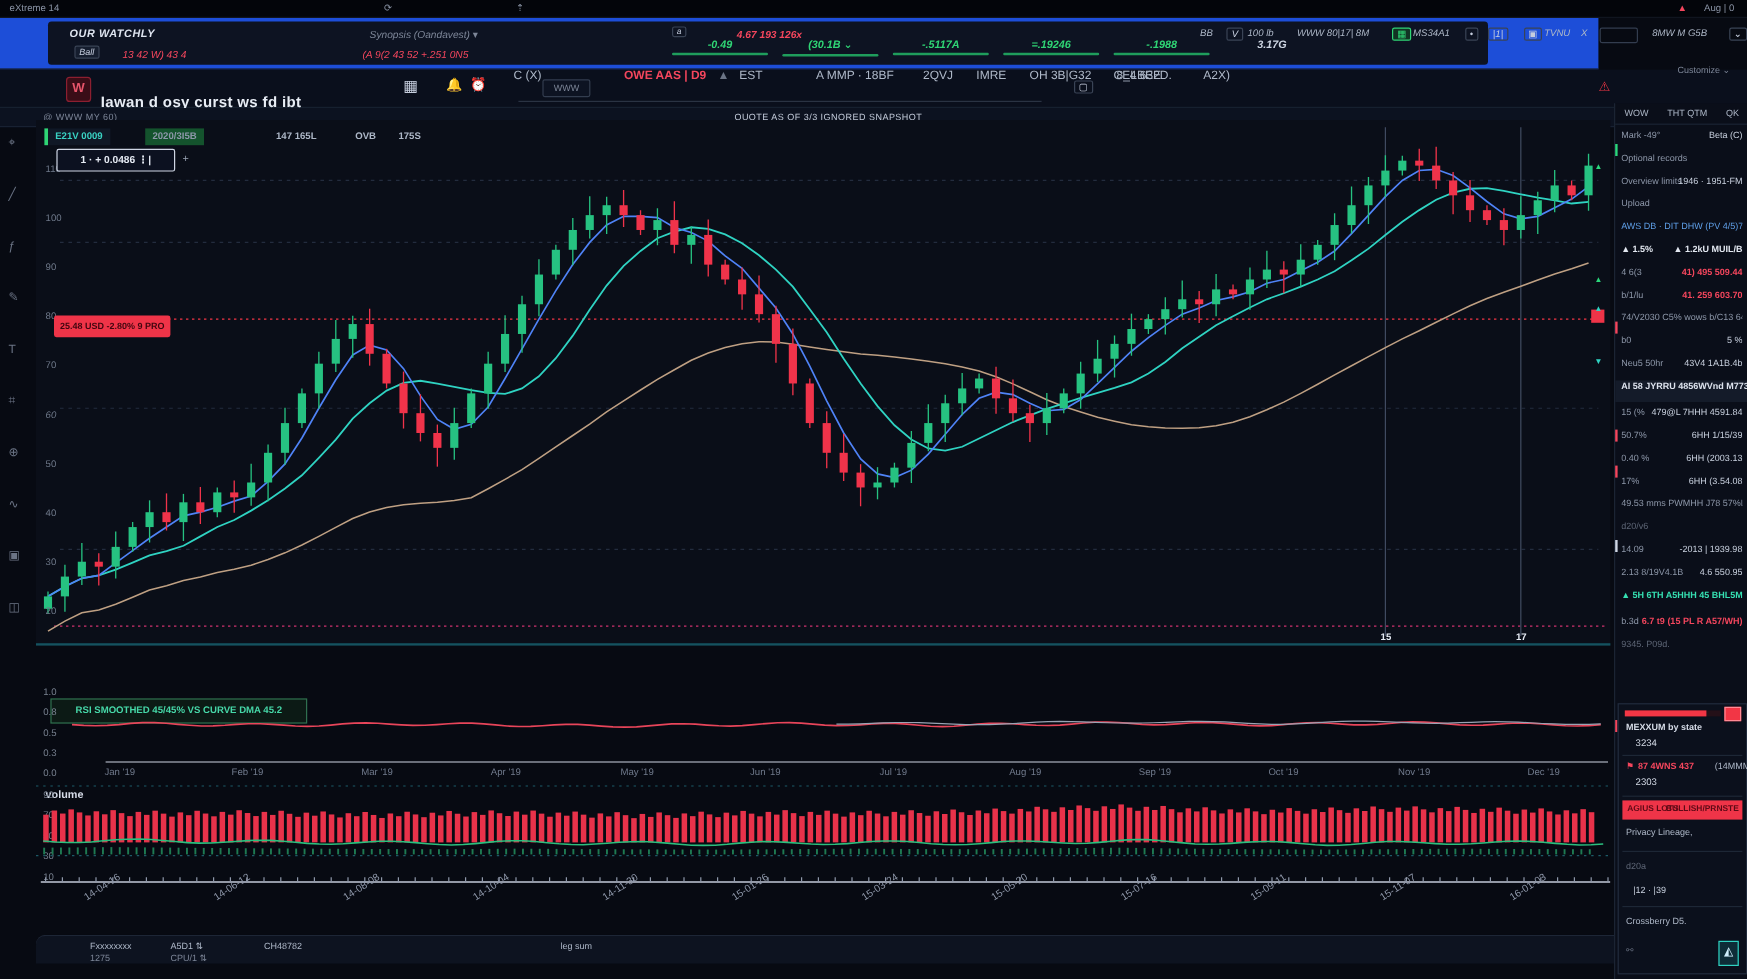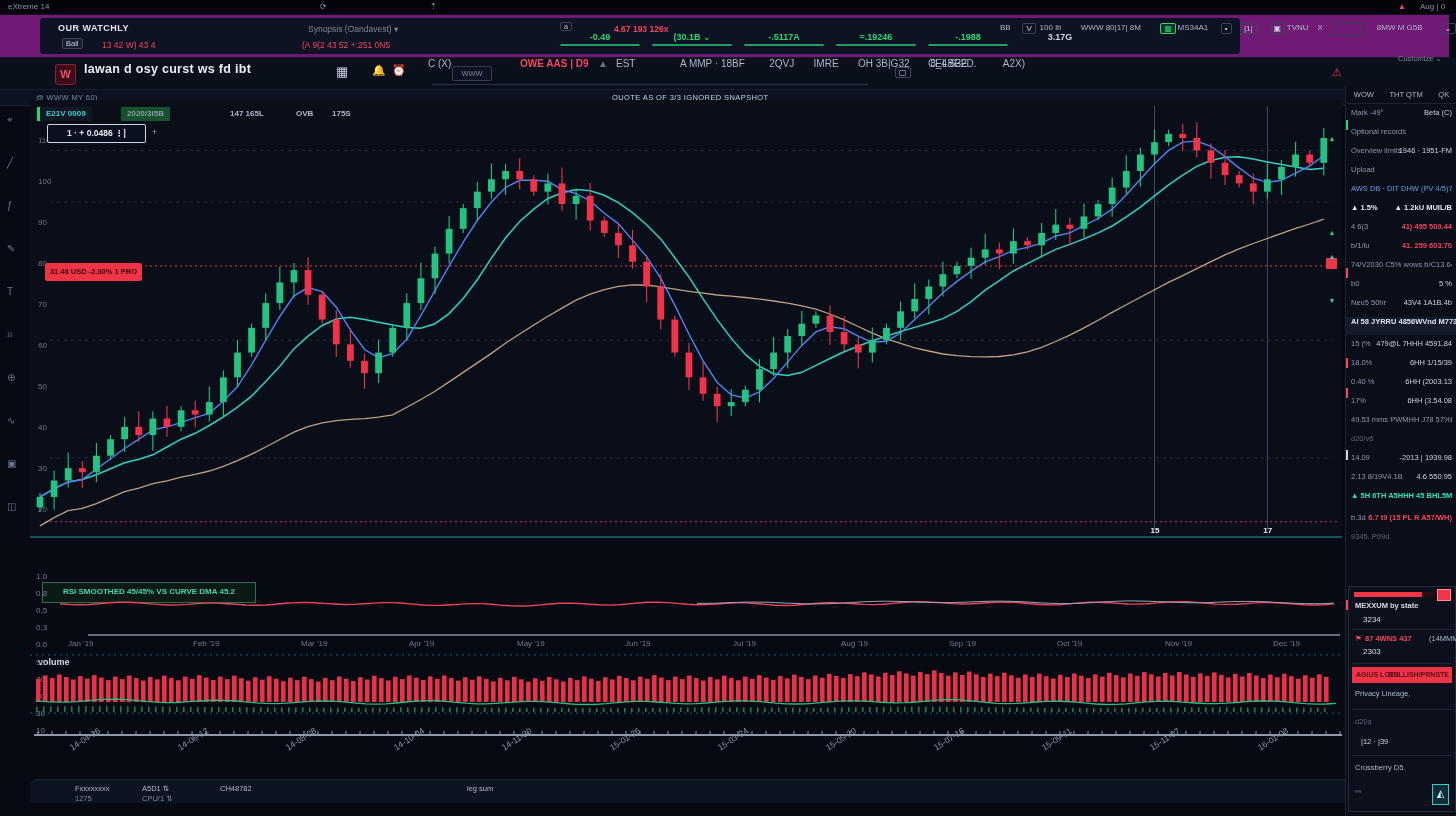--- a/index.html
+++ b/index.html
@@ -3,35 +3,35 @@
 <meta charset="utf-8">
 <style>
   html,body{margin:0;padding:0;}
   body{width:1456px;height:816px;overflow:hidden;background:#070a12;
        font-family:"Liberation Sans","DejaVu Sans",sans-serif;color:#c6cede;position:relative;}
   .abs{position:absolute;}
   
   #topbar{left:0;top:0;width:1456px;height:14px;background:#03050a;border-bottom:1px solid #10151f;font-size:8px;color:#8a93a5;}
   #topbar .t{position:absolute;top:2px;}
   
-  #quotebar{left:0;top:15px;width:1449px;height:42px;background:#701a75;border-bottom:1px solid #141b2a;}
+  #quotebar{left:0;top:15px;width:1332px;height:42px;background:#1d4ed8;border-bottom:1px solid #141b2a;font-style:italic;}
   #qpanel{position:absolute;left:40px;top:3px;width:1200px;height:36px;background:#0d1322;border-radius:3px;}
   .qlbl{font-size:9px;font-weight:bold;color:#dfe5f0;letter-spacing:.5px;}
   .qdim{font-size:8.5px;color:#7d8698;}
   .qred{font-size:8.5px;color:#f4465d;font-weight:bold;}
   .statcell{position:absolute;top:14px;height:20px;text-align:center;font-size:9px;font-weight:bold;color:#2fd575;}
   .statcell .u{display:block;height:2px;background:#1f9d5c;margin-top:2px;border-radius:1px;}
   .statcell.plain{color:#cdd5e2;}
   .rc{position:absolute;top:4px;font-size:8px;color:#aeb8c8;white-space:nowrap;}
   .mini-box{display:inline-block;border:1px solid #3a4456;border-radius:2px;padding:0 3px;margin:0 2px;color:#c6cede;}
   .mini-box.green{background:#123324;border-color:#2fd575;color:#2fd575;}
   
   #toolbar{left:0;top:58px;width:1456px;height:31px;background:#0a0f1c;border-bottom:1px solid #16202f;}
   #logo{left:55px;top:6px;width:19px;height:19px;background:#3a0d17;border:1px solid #8c1f30;border-radius:3px;color:#e8556b;font-size:11px;text-align:center;line-height:18px;font-weight:bold;}
-  #wtitle{left:84px;top:4px;font-size:12.5px;font-weight:bold;color:#e8edf5;letter-spacing:.3px;}
+  #wtitle{left:84px;top:20px;font-size:12.5px;font-weight:bold;color:#e8edf5;letter-spacing:.3px;}
   #searchline{left:432px;top:26px;width:436px;height:1px;background:#2a3343;}
   .tbico{top:6px;font-size:13px;color:#c6cede;}
   .tbtxt{top:0;font-size:10px;color:#aeb8c8;white-space:nowrap;}
   .tbred{color:#f4465d;font-weight:bold;}
   #tb-input{left:452px;top:8px;width:38px;height:13px;border:1px solid #333d4f;border-radius:2px;background:#0d1322;color:#7d8698;font-size:7.5px;line-height:13px;text-align:center;}
   
   #substrip{left:0;top:90px;width:1345px;height:15px;background:#0c1220;border-bottom:1px solid #182132;}
   #substrip .c{font-size:7.5px;color:#c3cbda;letter-spacing:.4px;}
   .subnum{font-size:7.5px;color:#b8c1d1;margin-left:11px;}
   
@@ -391,21 +391,21 @@
   <div class="chip" style="left:7px;top:7px;padding-left:9px">
     <span class="bar"></span>
     <span>E21V 0009</span>
   </div>
   <div class="chip g" style="left:91px;top:7px">
     <span>2020/3I5B</span>
   </div>
   <span id="legsm"><span class="legsm" style="left: 200px;">147 165L</span><span class="legsm" style="left: 266px;">OVB</span><span class="legsm" style="left: 302px;">175S</span></span>
   <div class="abs" id="pricebox">1 · + 0.0486 ⋮|</div>
   <span class="abs" id="plus">+</span>
-  <div class="abs" id="alertbadge">31.48 USD -2.80% 1 PRO</div>
+  <div class="abs" id="alertbadge">25.48 USD -2.80% 9 PRO</div>
   <div id="xhlabels">
       <span class="xlabel15" style="left: 1120.49px;">15</span>
       <span class="xlabel15" style="left: 1233.35px;">17</span>
     </div>
   <div id="rmarks">
       <span class="rmark" style="left: 1300px; top: 34px; color: rgb(43, 214, 123);">▴</span>
       <span class="rmark" style="left: 1300px; top: 128px; color: rgb(43, 214, 123);">▴</span>
       <span class="rmark" style="left: 1300px; top: 152px; color: rgb(47, 211, 194);">▴</span>
       <span class="rmark" style="left: 1300px; top: 196px; color: rgb(47, 211, 194);">▾</span>
     </div>
@@ -415,21 +415,21 @@
 
 <div class="abs" id="rsibox">RSI SMOOTHED 45/45% VS CURVE DMA 45.2</div>
 <div id="p1y">
     <span class="p1y" style="top: 572px;">1.0</span>
     <span class="p1y" style="top: 589px;">0.8</span>
     <span class="p1y" style="top: 606px;">0.5</span>
     <span class="p1y" style="top: 623px;">0.3</span>
     <span class="p1y" style="top: 640px;">0.0</span>
   </div>
 <div id="p1x">
-    <span class="p1x" style="left: 68px;">Jan '19</span>
+    <span class="p1x" style="left: 87px;">Jan '19</span>
     <span class="p1x" style="left: 193px;">Feb '19</span>
     <span class="p1x" style="left: 301px;">Mar '19</span>
     <span class="p1x" style="left: 409px;">Apr '19</span>
     <span class="p1x" style="left: 517px;">May '19</span>
     <span class="p1x" style="left: 625px;">Jun '19</span>
     <span class="p1x" style="left: 733px;">Jul '19</span>
     <span class="p1x" style="left: 841px;">Aug '19</span>
     <span class="p1x" style="left: 949px;">Sep '19</span>
     <span class="p1x" style="left: 1057px;">Oct '19</span>
     <span class="p1x" style="left: 1165px;">Nov '19</span>
@@ -964,21 +964,21 @@
       <div class="sbrow label" style="top: 79px;"><span>Upload</span></div>
       <div class="sbrow links" style="top: 98px;"><span>AWS DB · DIT DHW (PV 4/5)7</span></div>
       <div class="sbrow bold" style="top: 117px;"><span>▲ 1.5%</span><span class="v">▲ 1.2kU MUIL/B</span></div>
       <div class="sbrow red" style="top: 136px;"><span>4 6(3</span><span class="v">41) 495 509.44</span></div>
       <div class="sbrow red" style="top: 155px;"><span>b/1/lu</span><span class="v">41. 259 603.70</span></div>
       <div class="sbrow label" style="top: 174px;"><span>74/V2030 C5% wows b/C13 64#</span></div>
       <div class="sbrow kv" style="top: 193px;"><span>b0</span><span class="v">5 %</span></div>
       <div class="sbrow kv" style="top: 212px;"><span>Neu5 50hr</span><span class="v">43V4 1A1B.4b</span></div>
       <div class="sbrow hl" style="top: 231px;"><span>AI 58 JYRRU 4856WVnd M77345</span></div>
       <div class="sbrow kv" style="top: 253px;"><span>15 (%</span><span class="v">479@L 7HHH 4591.84</span></div>
-      <div class="sbrow kv" style="top: 272px;"><span>18.0%</span><span class="v">6HH 1/15/39</span></div>
+      <div class="sbrow kv" style="top: 272px;"><span>50.7%</span><span class="v">6HH 1/15/39</span></div>
       <div class="sbrow kv" style="top: 291px;"><span>0.40 %</span><span class="v">6HH (2003.13</span></div>
       <div class="sbrow kv" style="top: 310px;"><span>17%</span><span class="v">6HH (3.54.08</span></div>
       <div class="sbrow label" style="top: 329px;"><span>49.53 mms PWMHH J78 57%L1B</span></div>
       <div class="sbrow dim" style="top: 348px;"><span>d20/v6</span></div>
       <div class="sbrow kv" style="top: 367px;"><span>14.09</span><span class="v">-2013 | 1939.98</span></div>
       <div class="sbrow kv" style="top: 386px;"><span>2.13 8/19V4.1B</span><span class="v">4.6 550.95</span></div>
       <div class="sbrow green" style="top: 405px;"><span>▲ 5H 6TH A5HHH 45 BHL5M 5I</span></div>
       <div class="sbrow red" style="top: 427px;"><span>b.3d</span><span class="v">6.7 t9 (15 PL R A57/WH)</span></div>
       <div class="sbrow dim" style="top: 446px;"><span>9345. P09d.</span></div>
     </div>

